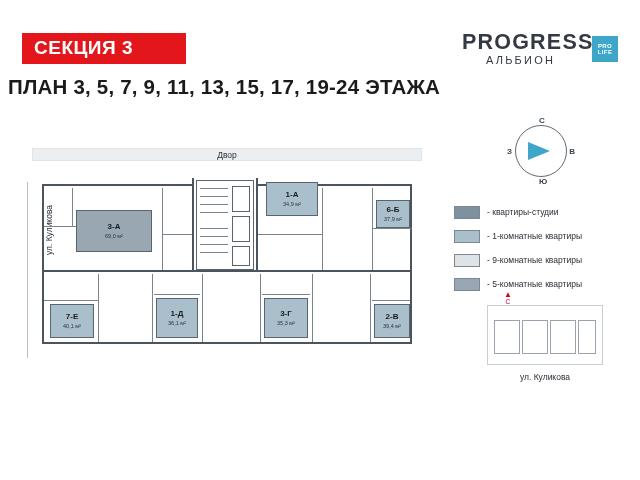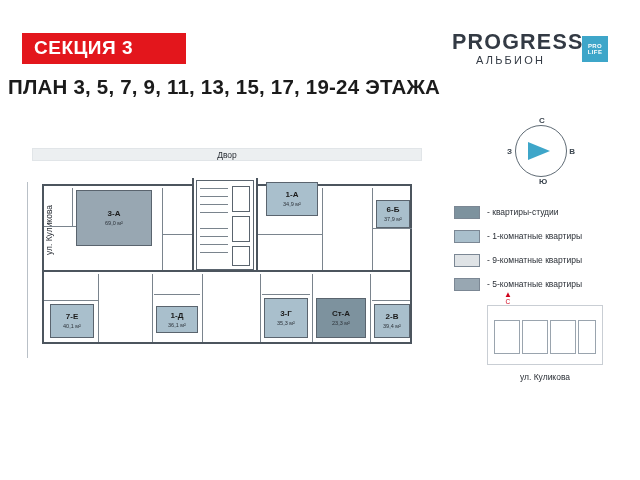--- a/index.html
+++ b/index.html
@@ -22,21 +22,21 @@
     width:164px; height:31px;
     display:flex; align-items:center;
   }
   .plan-title{
     position:absolute; left:8px; top:75px;
     font-size:20.5px; font-weight:bold; color:#1b1b1b;
     letter-spacing:.2px; white-space:nowrap;
   }
 
   
-  .logo{ position:absolute; right:32px; top:30px; width:156px; height:42px; }
+  .logo{ position:absolute; right:22px; top:30px; width:156px; height:42px; }
   .logo-main{
     position:absolute; left:0; top:0;
     font-size:21.5px; font-weight:bold; color:#333a44; letter-spacing:1.2px;
   }
   .logo-sub{
     position:absolute; left:24px; top:24px;
     font-size:11px; color:#333a44; letter-spacing:2.2px;
   }
   .logo-badge{
     position:absolute; right:0; top:6px;
@@ -229,55 +229,51 @@
     <div class="core-line" style="left:120px; top:92px;  width:1px;  height:68px;"></div>
     <div class="core-line" style="left:170px; top:92px;  width:1px;  height:68px;"></div>
     <div class="core-line" style="left:228px; top:92px;  width:1px;  height:68px;"></div>
     <div class="core-line" style="left:280px; top:92px;  width:1px;  height:68px;"></div>
     <div class="core-line" style="left:338px; top:92px;  width:1px;  height:68px;"></div>
     <div class="core-line" style="left:12px;  top:118px; width:54px; height:1px;"></div>
     <div class="core-line" style="left:122px; top:112px; width:46px; height:1px;"></div>
     <div class="core-line" style="left:230px; top:112px; width:48px; height:1px;"></div>
     <div class="core-line" style="left:340px; top:118px; width:38px; height:1px;"></div>
 
-    <div class="unit c-three" style="left:44px; top:8px; width:76px; height:56px;">
+    <div class="unit c-three" style="left:44px; top:28px; width:76px; height:42px;">
       <div class="u-name">3-А</div>
       <div class="u-area">69,0 м²</div>
     </div>
 
     <div class="unit c-one" style="left:234px; top:0; width:52px; height:34px;">
       <div class="u-name">1-А</div>
       <div class="u-area">34,9 м²</div>
     </div>
 
     <div class="unit c-one" style="left:344px; top:18px; width:34px; height:28px;">
       <div class="u-name">6-Б</div>
       <div class="u-area">37,9 м²</div>
     </div>
 
     <div class="unit c-one" style="left:18px; top:122px; width:44px; height:34px;">
       <div class="u-name">7-Е</div>
       <div class="u-area">40,1 м²</div>
     </div>
 
-    <div class="unit c-one" style="left:124px; top:124px; width:42px; height:27px;">
+    <div class="unit c-one" style="left:124px; top:116px; width:42px; height:40px;">
       <div class="u-name">1-Д</div>
       <div class="u-area">36,1 м²</div>
     </div>
 
 
     <div class="unit c-one" style="left:232px; top:116px; width:44px; height:40px;">
       <div class="u-name">3-Г</div>
       <div class="u-area">35,3 м²</div>
     </div>
 
-    <div class="unit c-studio" style="left:284px; top:116px; width:50px; height:40px;">
-      <div class="u-name">Ст-А</div>
-      <div class="u-area">23,3 м²</div>
-    </div>
 
     <div class="unit c-one" style="left:342px; top:122px; width:36px; height:34px;">
       <div class="u-name">2-В</div>
       <div class="u-area">39,4 м²</div>
     </div>
 
   </div>
 
   <div class="watermark"></div>
 </div>

